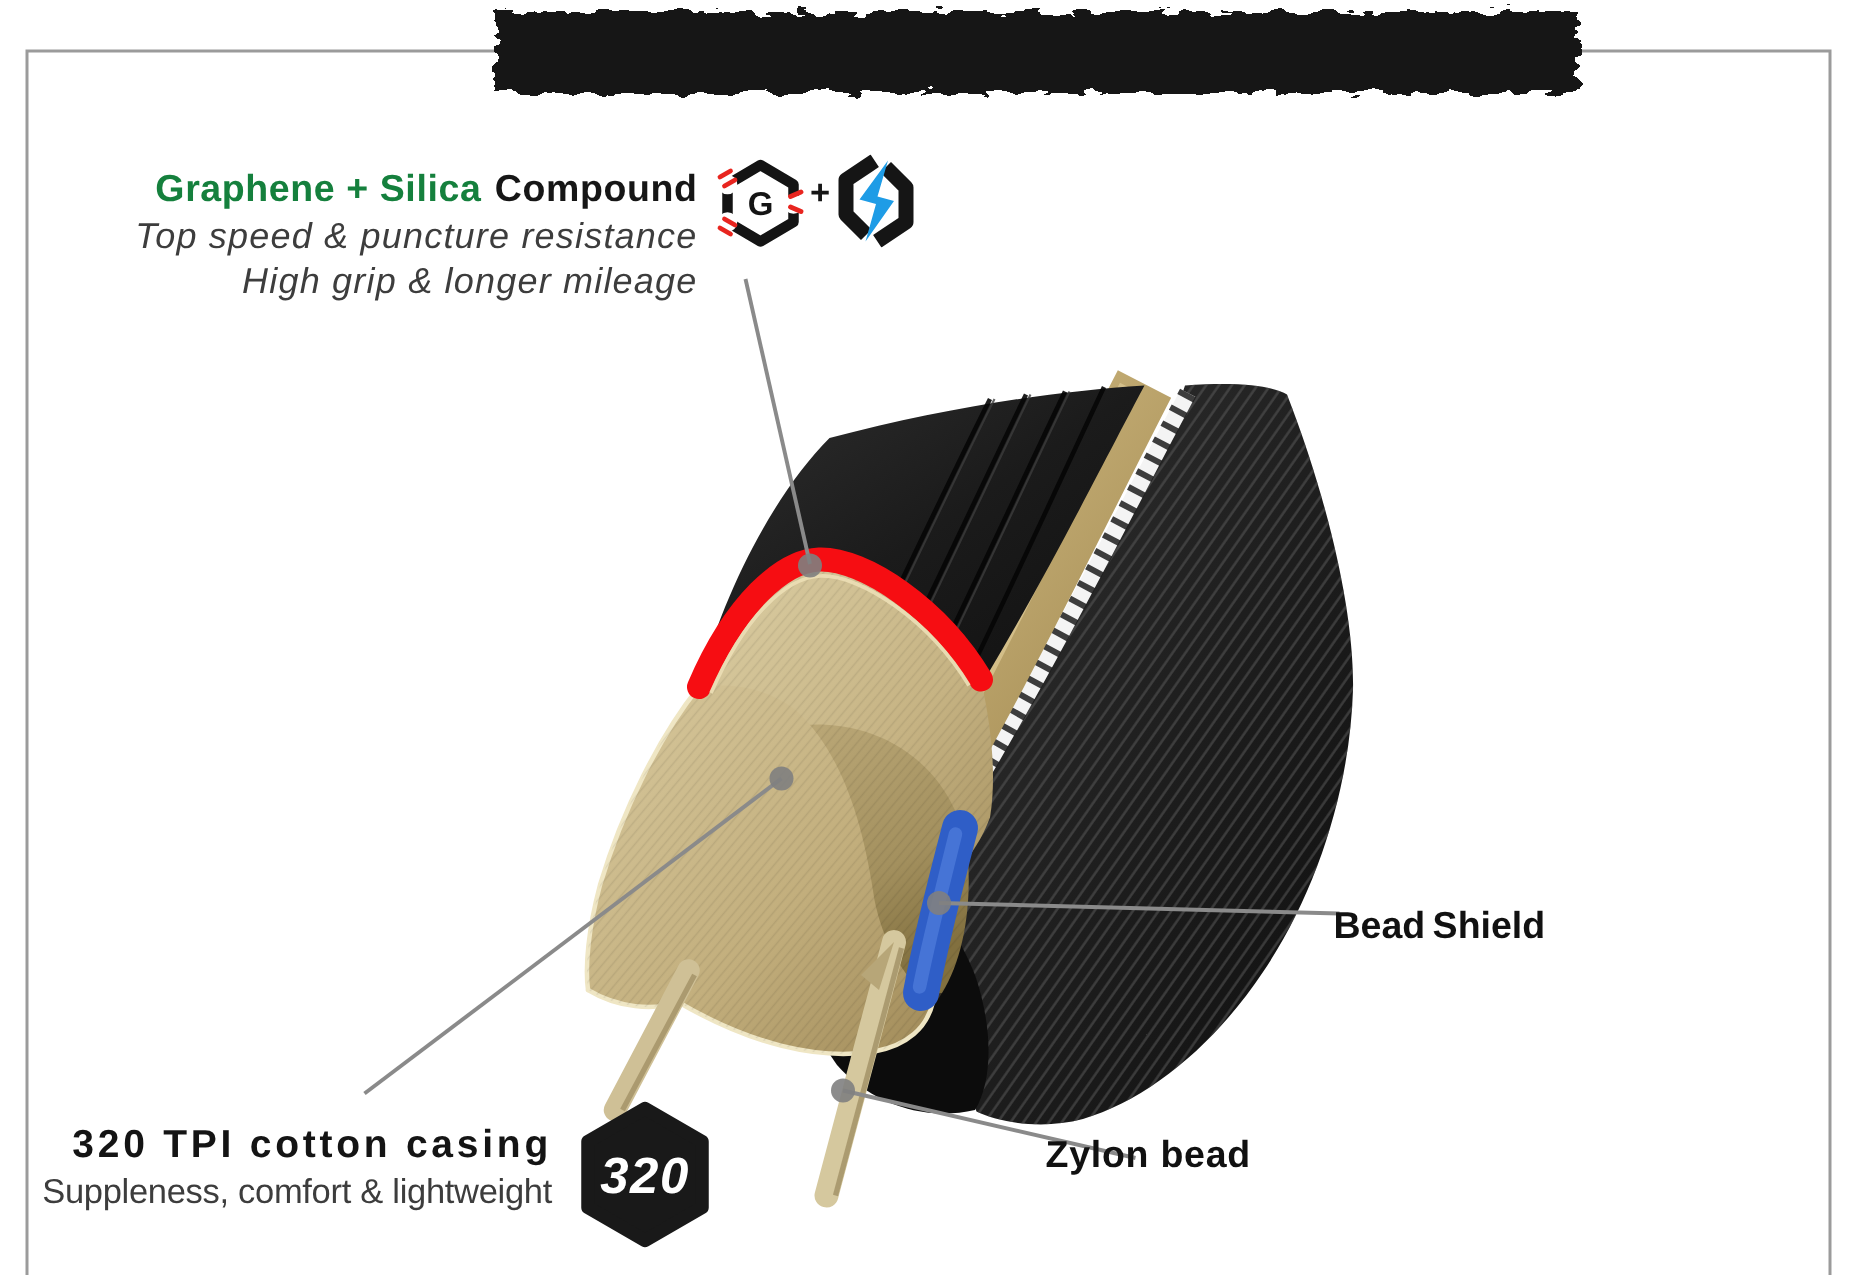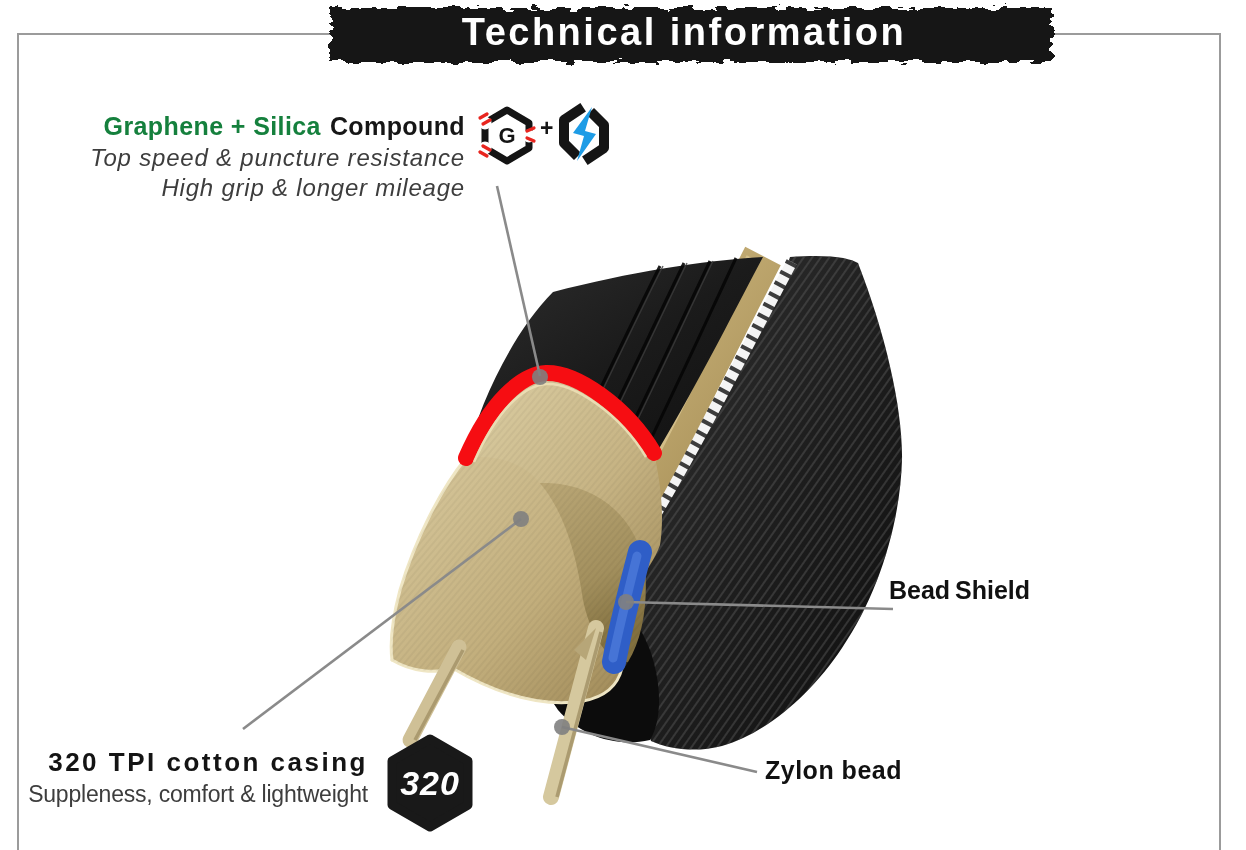--- a/index.html
+++ b/index.html
@@ -26,30 +26,30 @@
     right:781px;top:110px;width:560px;text-align:right;
   }
   .cmp-title{font-size:25px;font-weight:bold;line-height:33px;letter-spacing:.4px;}
   .red{color:#15803d;}
   .blk{color:#161616;margin-left:9px;margin-top:11px;}
   .cmp-sub{font-style:italic;font-size:24px;color:#3d3d3d;line-height:30px;letter-spacing:.8px;}
   
   #icons-row{left:477px;top:103px;display:flex;align-items:flex-start;}
   #plus-sign{font-size:23px;font-weight:bold;color:#161616;margin:12px 3px 0 3px;}
   
-  #beadshield-block{left:889px;top:574px;text-align:center;}
+  #beadshield-block{left:889px;top:601px;text-align:center;}
   .bs-title{font-size:25px;font-weight:bold;color:#111;line-height:33px;word-spacing:-2px;}
   .bs-line{font-size:24px;color:#3d3d3d;line-height:31px;letter-spacing:.6px;}
   .bs-extra{font-size:22px;color:#2e2e2e;font-style:italic;line-height:29px;word-spacing:3px;}
   
   #casing-block{right:878px;top:745px;width:420px;text-align:right;}
   .cs-title{font-size:26px;font-weight:bold;color:#141414;letter-spacing:2.5px;line-height:34px;}
   .cs-line{font-size:23px;color:#3d3d3d;line-height:31px;letter-spacing:-0.2px;}
   
-  #zylon-block{left:765px;top:753px;text-align:left;}
+  #zylon-block{left:697px;top:753px;text-align:left;}
   .zy-title{font-size:25px;font-weight:bold;color:#111;line-height:34px;letter-spacing:.5px;}
   .zy-line{font-size:24px;color:#3d3d3d;line-height:32px;letter-spacing:.6px;}
   svg text{font-family:"Liberation Sans",sans-serif;}
 </style>
 </head>
 <body>
 
 <div id="stage">
 
   <div id="frame" class="abs"></div>
@@ -218,21 +218,20 @@
 
   <svg id="banner-art" class="abs" width="744" height="72" viewBox="0 0 744 72">
     <defs>
       <filter id="rough" x="-10%" y="-30%" width="120%" height="160%">
         <feTurbulence type="fractalNoise" baseFrequency="0.06 0.14" numOctaves="3" seed="7" result="n"></feTurbulence>
         <feDisplacementMap in="SourceGraphic" in2="n" scale="13"></feDisplacementMap>
       </filter>
     </defs>
     <rect x="18" y="8" width="722" height="54" fill="#141414" filter="url(#rough)"></rect>
   </svg>
-  <div id="banner-title" class="abs">Technical information</div>
 
   <div id="compound-block" class="abs">
     <div class="cmp-title">
       <span class="red">Graphene + Silica</span><span class="blk">Compound</span>
     </div>
     <div class="cmp-sub">Top speed &amp; puncture resistance</div>
     <div class="cmp-sub">High grip &amp; longer mileage</div>
   </div>
 
   <div id="icons-row" class="abs">

